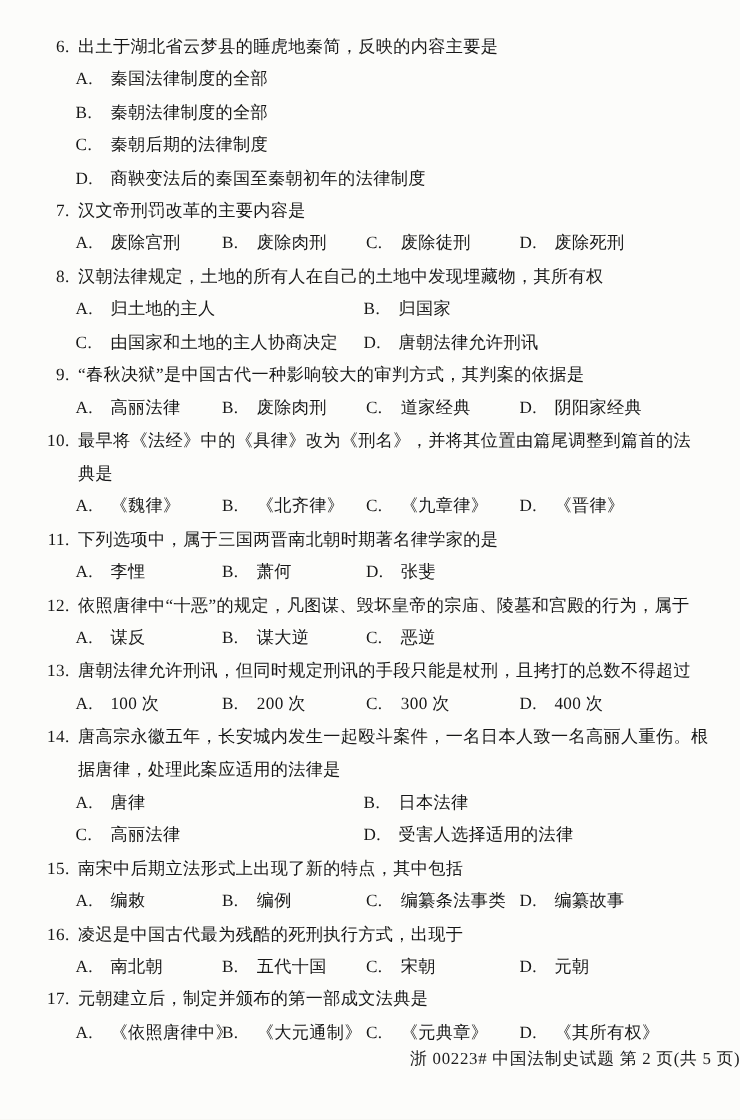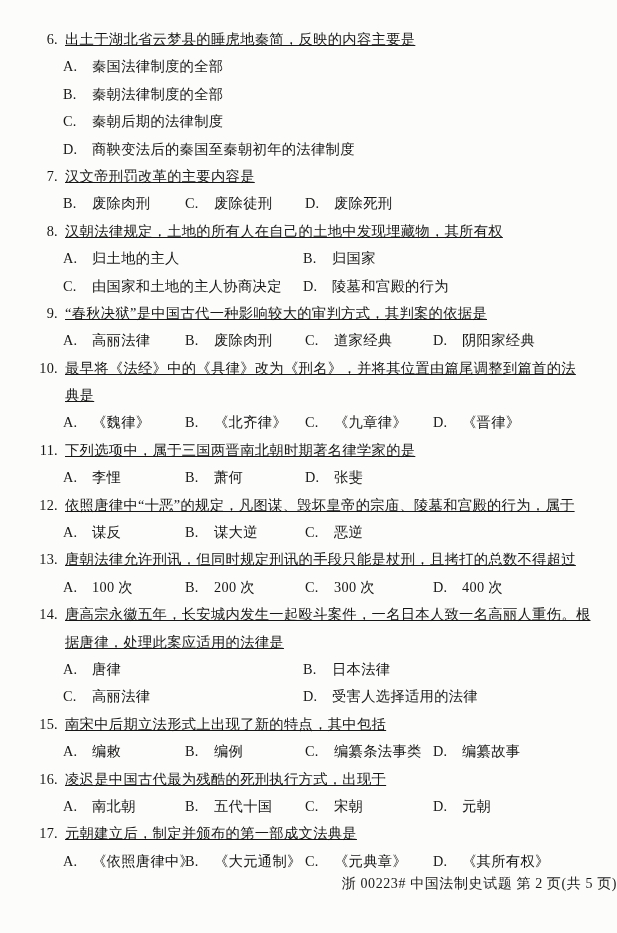--- a/index.html
+++ b/index.html
@@ -17,21 +17,21 @@
     font-size: 14.3px;
     letter-spacing: 0.3px;
   }
   .content { padding: 26px 14px 0 35px; }
 
   .q-stem { display: flex; align-items: flex-start; }
   .q-num {
     flex: none; width: 23px; text-align: right; margin-right: 7px;
     height: 27.4px; line-height: 27.4px;
   }
-  .stem-lines { flex: 1; min-width: 0; text-decoration: underline; }
+  .stem-lines { flex: 1; min-width: 0; }
   .stem-line { height: 27.4px; line-height: 27.4px; white-space: nowrap; }
 
   .opt-row {
     margin-left: 28px; height: 27.4px; line-height: 27.4px; white-space: nowrap;
     overflow: hidden;
   }
   .opt-row.row4 { display: grid; grid-template-columns: 122px 120px 128px 1fr; }
   .opt-row.grid2 { display: grid; grid-template-columns: 240px 1fr; }
   .opt { white-space: nowrap; }
   .opt-label { display: inline-block; min-width: 20px; margin-right: 9px; }
@@ -61,39 +61,40 @@
         <div class="opt-row stacked"><span class="opt"><span class="opt-label">D.</span><span class="opt-text">商鞅变法后的秦国至秦朝初年的法律制度</span></span></div>
       </div>
       <div class="q">
         <div class="q-stem">
           <span class="q-num">7.</span>
           <span class="stem-lines">
             <div class="stem-line">汉文帝刑罚改革的主要内容是</div>
           </span>
         </div>
         <div class="opt-row row4">
+          <span class="opt"><span class="opt-label">A.</span><span class="opt-text">废除宫刑</span></span>
           <span class="opt"><span class="opt-label">B.</span><span class="opt-text">废除肉刑</span></span>
           <span class="opt"><span class="opt-label">C.</span><span class="opt-text">废除徒刑</span></span>
           <span class="opt"><span class="opt-label">D.</span><span class="opt-text">废除死刑</span></span>
         </div>
       </div>
       <div class="q">
         <div class="q-stem">
           <span class="q-num">8.</span>
           <span class="stem-lines">
             <div class="stem-line">汉朝法律规定，土地的所有人在自己的土地中发现埋藏物，其所有权</div>
           </span>
         </div>
         <div class="opt-row grid2">
           <span class="opt"><span class="opt-label">A.</span><span class="opt-text">归土地的主人</span></span>
           <span class="opt"><span class="opt-label">B.</span><span class="opt-text">归国家</span></span>
         </div>
         <div class="opt-row grid2">
           <span class="opt"><span class="opt-label">C.</span><span class="opt-text">由国家和土地的主人协商决定</span></span>
-          <span class="opt"><span class="opt-label">D.</span><span class="opt-text">陵墓和宫殿的行为</span></span>
+          <span class="opt"><span class="opt-label">D.</span><span class="opt-text">唐朝法律允许刑讯</span></span>
         </div>
       </div>
       <div class="q">
         <div class="q-stem">
           <span class="q-num">9.</span>
           <span class="stem-lines">
             <div class="stem-line">“春秋决狱”是中国古代一种影响较大的审判方式，其判案的依据是</div>
           </span>
         </div>
         <div class="opt-row row4">

